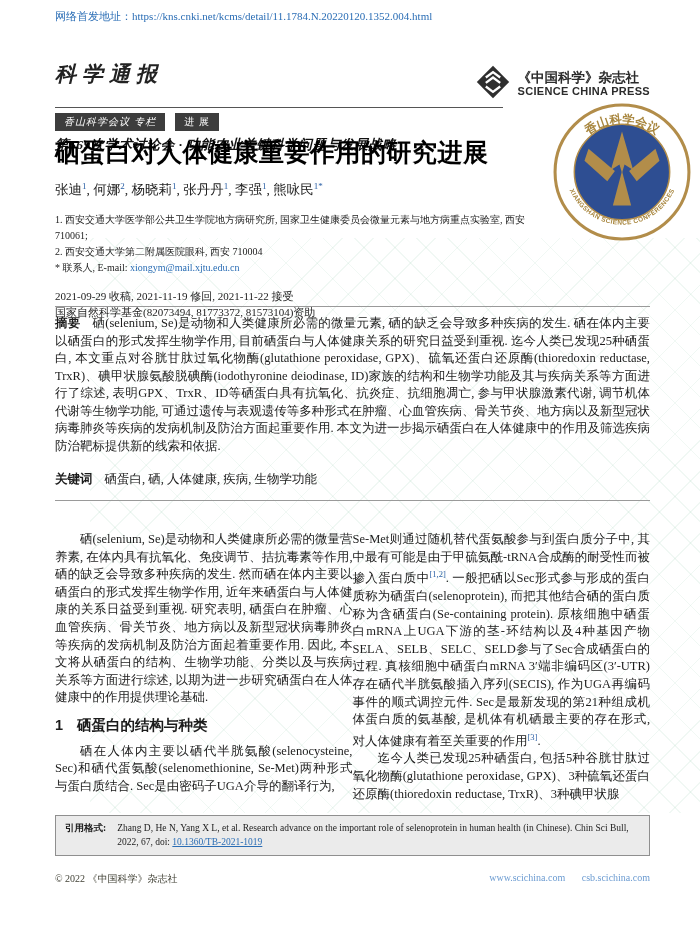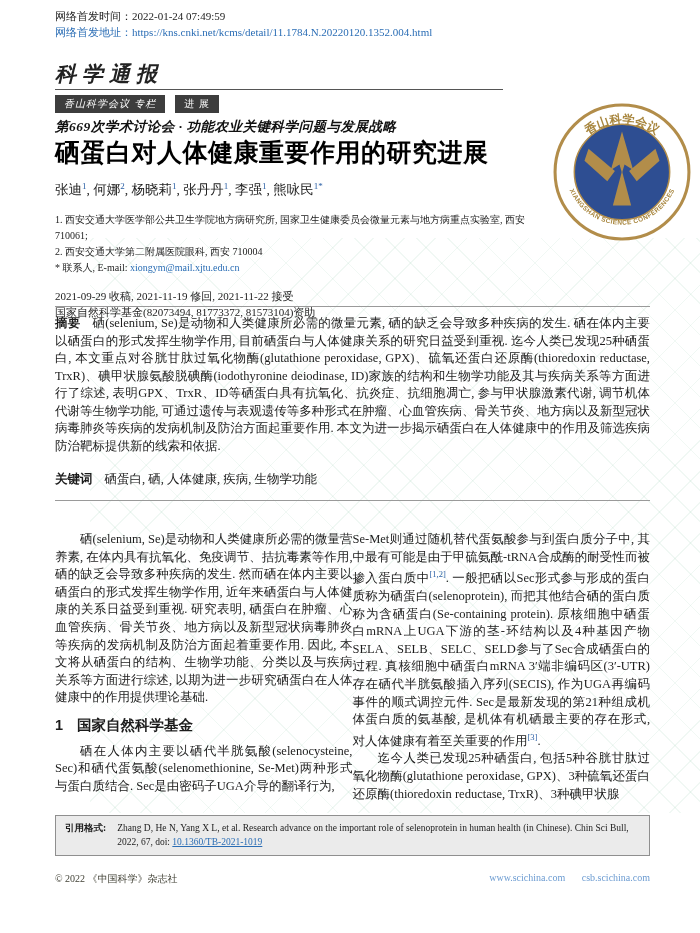--- a/index.html
+++ b/index.html
@@ -85,27 +85,40 @@
   .footer .links a { color:#6b9bd1; text-decoration:none; margin-left:14px; }
 </style>
 </head>
 <body>
 
 <div class="page">
 
   <div class="watermark"></div>
 
   <div class="meta">
-    <div><span class="lbl">网络首发时间：</span><span class="lbl">2022-01-24 07:49:59</span></div>
     <div><span class="lbl-blue">网络首发地址：</span><a href="#">https://kns.cnki.net/kcms/detail/11.1784.N.20220120.1352.004.html</a></div>
   </div>
 
   <div class="header">
     <div class="logo-row">
       <div class="journal-logo">科学通报</div>
+      <div class="press">
+        <span>
+          <svg width="36" height="36" viewBox="0 0 40 40">
+            <polygon points="20,2 38,20 20,38 2,20" fill="#2f2f2f"></polygon>
+            <path d="M12 15 L20 9 L28 15" fill="none" stroke="#fff" stroke-width="2.6"></path>
+            <path d="M12 21 L20 15 L28 21" fill="none" stroke="#fff" stroke-width="2.6"></path>
+            <path d="M12 25 L20 31 L28 25" fill="none" stroke="#fff" stroke-width="2.6"></path>
+          </svg>
+        </span>
+        <span class="press-names">
+          <div class="press-cn">《中国科学》杂志社</div>
+          <div class="press-en">SCIENCE CHINA PRESS</div>
+        </span>
+      </div>
     </div>
     <hr class="logo-rule">
     <div class="badge-row">
       <span class="badge script">香山科学会议 专栏</span>
       <span class="badge">进 展</span>
     </div>
     <div class="topic-line">第669次学术讨论会 · 功能农业关键科学问题与发展战略</div>
   </div>
 
   <div class="seal">
@@ -156,21 +169,21 @@
   <div class="keywords">
     <span class="lab">关键词</span><span>硒蛋白, 硒, 人体健康, 疾病, 生物学功能</span>
   </div>
 
   <hr class="rule rule2">
 
   <div class="columns">
     <div class="col">
       <p class="indent">硒(selenium, Se)是动物和人类健康所必需的微量营养素, 在体内具有抗氧化、免疫调节、拮抗毒素等作用, 硒的缺乏会导致多种疾病的发生. 然而硒在体内主要以硒蛋白的形式发挥生物学作用, 近年来硒蛋白与人体健康的关系日益受到重视. 研究表明, 硒蛋白在肿瘤、心血管疾病、骨关节炎、地方病以及新型冠状病毒肺炎等疾病的发病机制及防治方面起着重要作用. 因此, 本文将从硒蛋白的结构、生物学功能、分类以及与疾病关系等方面进行综述, 以期为进一步研究硒蛋白在人体健康中的作用提供理论基础.</p>
       <div class="sec-heading">
-        <span class="num">1</span><span>国家自然科学基金</span>
+        <span class="num">1</span><span>硒蛋白的结构与种类</span>
       </div>
       <p class="indent">硒在人体内主要以硒代半胱氨酸(selenocysteine, Sec)和硒代蛋氨酸(selenomethionine, Se-Met)两种形式与蛋白质结合. Sec是由密码子UGA介导的翻译行为,</p>
     </div>
     <div class="col">
       <p><span>Se-Met则通过随机替代蛋氨酸参与到蛋白质分子中, 其中最有可能是由于甲硫氨酰-tRNA合成酶的耐受性而被掺入蛋白质中</span><sup class="ref">[1,2]</sup><span>. 一般把硒以Sec形式参与形成的蛋白质称为硒蛋白(selenoprotein), 而把其他结合硒的蛋白质称为含硒蛋白(Se-containing protein). 原核细胞中硒蛋白mRNA上UGA下游的茎-环结构以及4种基因产物SELA、SELB、SELC、SELD参与了Sec合成硒蛋白的过程. 真核细胞中硒蛋白mRNA 3′端非编码区(3′-UTR)存在硒代半胱氨酸插入序列(SECIS), 作为UGA再编码事件的顺式调控元件. Sec是最新发现的第21种组成机体蛋白质的氨基酸, 是机体有机硒最主要的存在形式, 对人体健康有着至关重要的作用</span><sup class="ref">[3]</sup><span>.</span></p>
       <p class="indent">迄今人类已发现25种硒蛋白, 包括5种谷胱甘肽过氧化物酶(glutathione peroxidase, GPX)、3种硫氧还蛋白还原酶(thioredoxin reductase, TrxR)、3种碘甲状腺</p>
     </div>
   </div>
 
   <div class="citebox">

